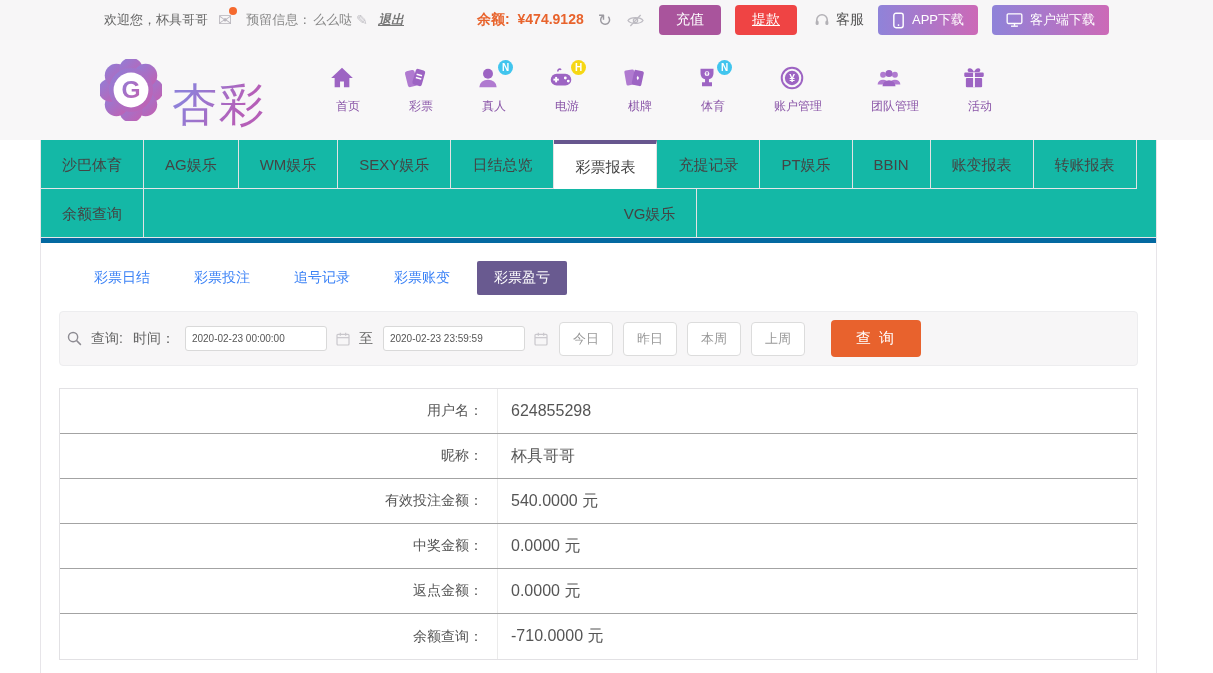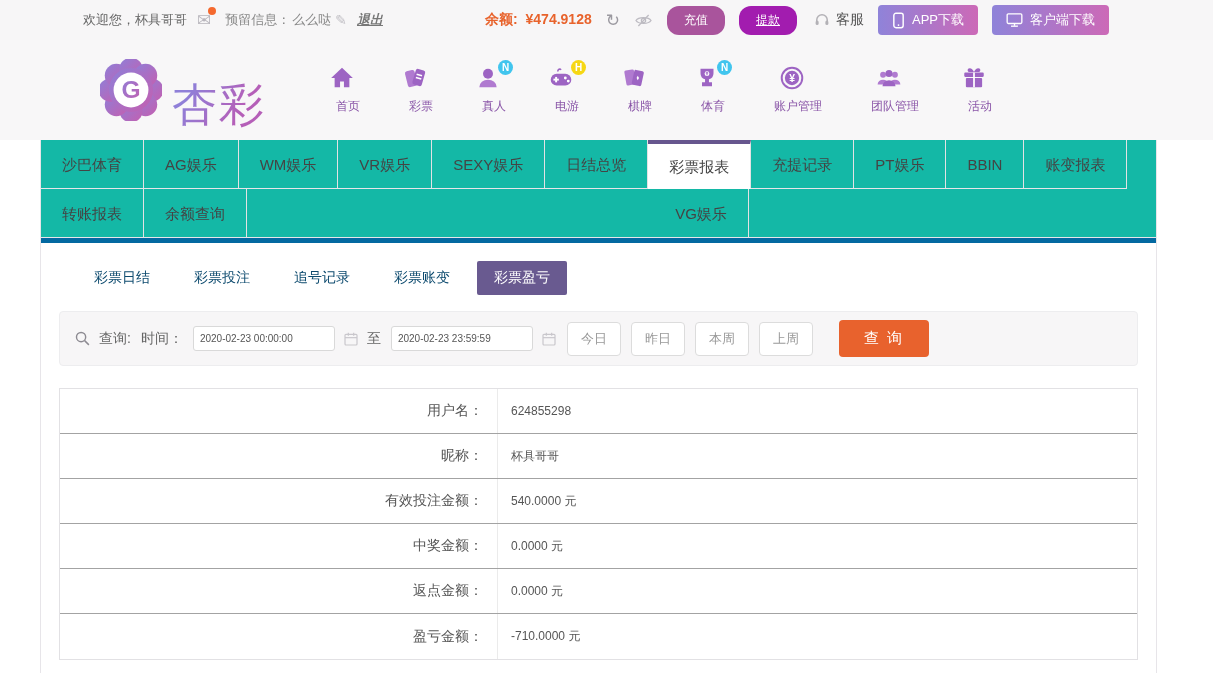--- a/index.html
+++ b/index.html
@@ -6,41 +6,41 @@
   body {
     font-family: "Liberation Sans", "DejaVu Sans", sans-serif;
     background:#ffffff; width:1213px; height:673px; overflow:hidden;
     color:#555;
   }
   .top-band { background:#f8f7f8; }
 
   
   .topbar {
     height:40px; display:flex; align-items:center;
-    padding:0 104px 0 83px; font-size:13px; color:#777;
+    padding:0 104px 0 104px; font-size:13px; color:#777;
     background:#f7f6f7;
   }
   .topbar .spacer { flex:1; }
   .welcome { color:#666; }
   .mail-wrap { position:relative; margin:0 14px 0 10px; cursor:pointer; }
   .mail-glyph { font-size:17px; color:#b9b6bd; }
   .mail-dot { position:absolute; top:-3px; right:-5px; width:8px; height:8px; border-radius:50%; background:#f5692e; }
   .reserved { color:#888; }
   .reserved-val { color:#888; margin-left:2px; }
   .edit-glyph { font-size:14px; color:#c2c0c6; margin:0 10px 0 4px; cursor:pointer; }
   .logout { font-style:italic; text-decoration:underline; color:#777; font-weight:bold; cursor:pointer; }
   .balance { color:#e8632c; font-weight:bold; font-size:14px; }
   .balance .val { margin-left:4px; }
   .icon-btn { margin-left:14px; color:#9b99a0; font-size:17px; cursor:pointer; display:inline-flex; align-items:center; }
   .pill {
-    margin-left:14px; border:none; border-radius:12px; color:#fff; font-size:12px;
+    margin-left:14px; border:none; border-radius:4px; color:#fff; font-size:14px;
     padding:6px 17px; cursor:pointer; font-family:inherit;
   }
   .pill.recharge { background:#a9549c; }
-  .pill.withdraw { background:#a21caf;text-decoration:underline; }
+  .pill.withdraw { background:#ef4444;text-decoration:underline; }
   .service { display:flex; align-items:center; margin-left:16px; color:#555; font-size:14px; cursor:pointer; }
   .service svg { margin-right:5px; }
   .grad-btn {
     margin-left:14px; display:inline-flex; align-items:center; gap:7px;
     background:linear-gradient(to right,#8f83d9,#cc69b7);
     color:#fff; font-size:13px; border:none; border-radius:4px;
     padding:6px 14px; cursor:pointer; font-family:inherit;
   }
 
   
@@ -78,26 +78,26 @@
   .tab {
     line-height:49px; height:49px; padding:0 21px; font-size:15px; color:#444;
     border-right:1px solid #e3e2e4; border-bottom:1px solid #e7e5e9; cursor:pointer; white-space:nowrap;
   }
   .tab.active {
     background:#fff; border-top:4px solid #67568e; line-height:45px; border-bottom:1px solid #fff;
   }
   .tab.filler { flex:1; border-right:none; cursor:default; }
 
   .subtabs { display:flex; gap:10px; padding:18px 20px 8px 36px; }
-  .subtab { font-size:14px; color:#0c4a6e; padding:8px 17px; cursor:pointer; border-radius:2px; }
+  .subtab { font-size:14px; color:#3b82f6; padding:8px 17px; cursor:pointer; border-radius:2px; }
   .subtab.active { background:#695a90; color:#fff; }
 
   .query-bar {
     margin:8px 18px 22px 18px; background:#f7f6f7; border:1px solid #ededef; border-radius:4px;
-    display:flex; align-items:center; padding:8px 14px; gap:8px; font-size:14px; color:#666;
+    display:flex; align-items:center; padding:8px 6px; gap:8px; font-size:14px; color:#666;
   }
   .query-bar .lbl { margin-right:2px; }
   .date-input {
     width:142px; padding:6px 6px; font-size:10px; color:#555; border:1px solid #d9d9d9;
     border-radius:3px; background:#fff; font-family:inherit;
   }
   .cal { display:inline-flex; align-items:center; cursor:pointer; }
   .quick {
     background:#fff; border:1px solid #dcdcdc; border-radius:4px; color:#999;
     font-size:13px; padding:7px 13px; cursor:pointer; font-family:inherit; margin-left:2px;
@@ -109,21 +109,21 @@
 
   .report { margin:0 18px 26px 18px; border:1px solid #e2e1e4; }
   .r-row { display:flex; height:45px; border-bottom:1px solid #a3a3a3; background:#fff; }
   .r-row:last-child { border-bottom:none; }
   .r-label {
     width:437px; display:flex; align-items:center; justify-content:flex-end;
     padding-right:14px; font-size:14px; color:#555;
   }
   .r-value {
     flex:1; display:flex; align-items:center; padding-left:13px;
-    border-left:1px solid #ebebeb; font-size:12px; color:#555;
+    border-left:1px solid #ebebeb; font-size:16px; color:#555;
   }
 </style>
 </head>
 <body>
 
 <svg width="0" height="0" style="position:absolute">
   <defs>
     <linearGradient id="lgp" x1="0" y1="0" x2="1" y2="1">
       <stop offset="0" stop-color="#8f7fd8"></stop>
         <stop offset="1" stop-color="#c45fb0"></stop>
@@ -283,21 +283,20 @@
       </div>
     </div>
   </div>
 </div>
 
 <div class="card">
   <div class="tabs">
     <div class="tab">沙巴体育</div>
     <div class="tab">AG娱乐</div>
     <div class="tab">WM娱乐</div>
-    <div class="tab">VR娱乐</div>
     <div class="tab">SEXY娱乐</div>
     <div class="tab">日结总览</div>
     <div class="tab active">彩票报表</div>
     <div class="tab">充提记录</div>
     <div class="tab">PT娱乐</div>
     <div class="tab">BBIN</div>
     <div class="tab">账变报表</div>
     <div class="tab">转账报表</div>
     <div class="tab">余额查询</div>
     <div class="tab filler"></div>
@@ -361,17 +360,17 @@
     </div>
     <div class="r-row">
       <div class="r-label">中奖金额：</div>
       <div class="r-value">0.0000 元</div>
     </div>
     <div class="r-row">
       <div class="r-label">返点金额：</div>
       <div class="r-value">0.0000 元</div>
     </div>
     <div class="r-row">
-      <div class="r-label">盈亏金额：</div>
+      <div class="r-label">余额查询：</div>
       <div class="r-value">-710.0000 元</div>
     </div>
   </div>
 </div>
 
 </body></html>

